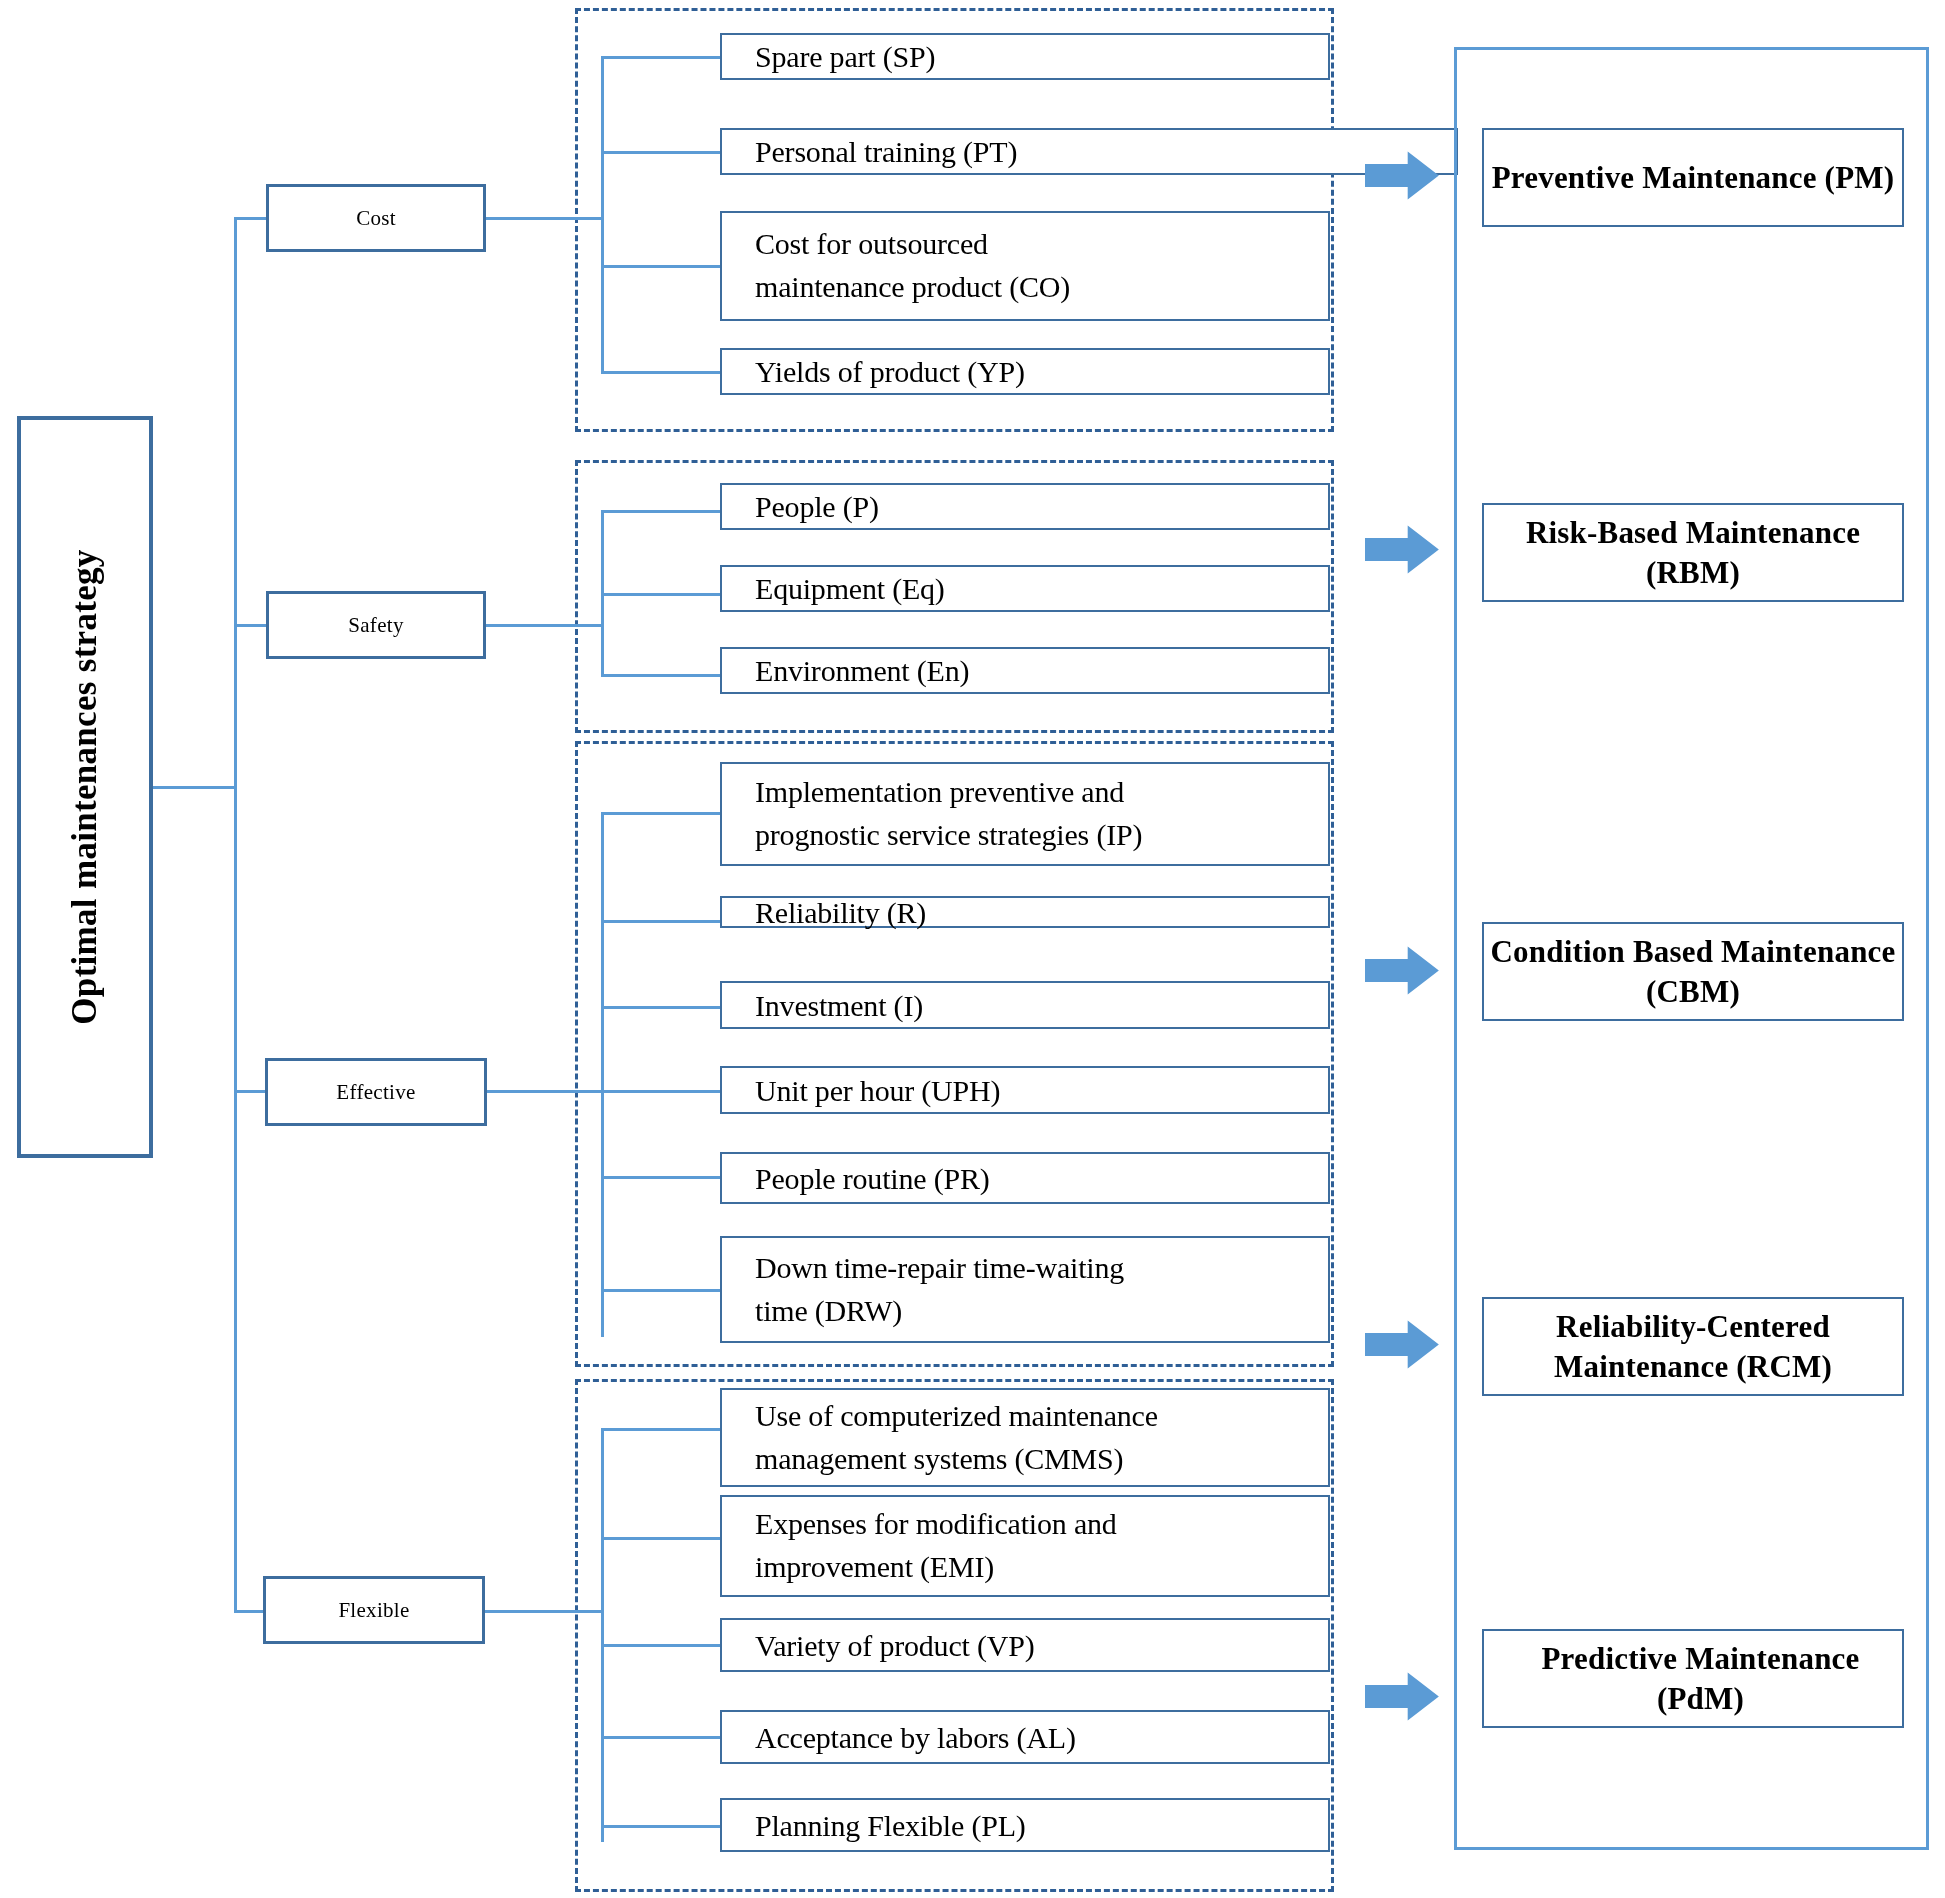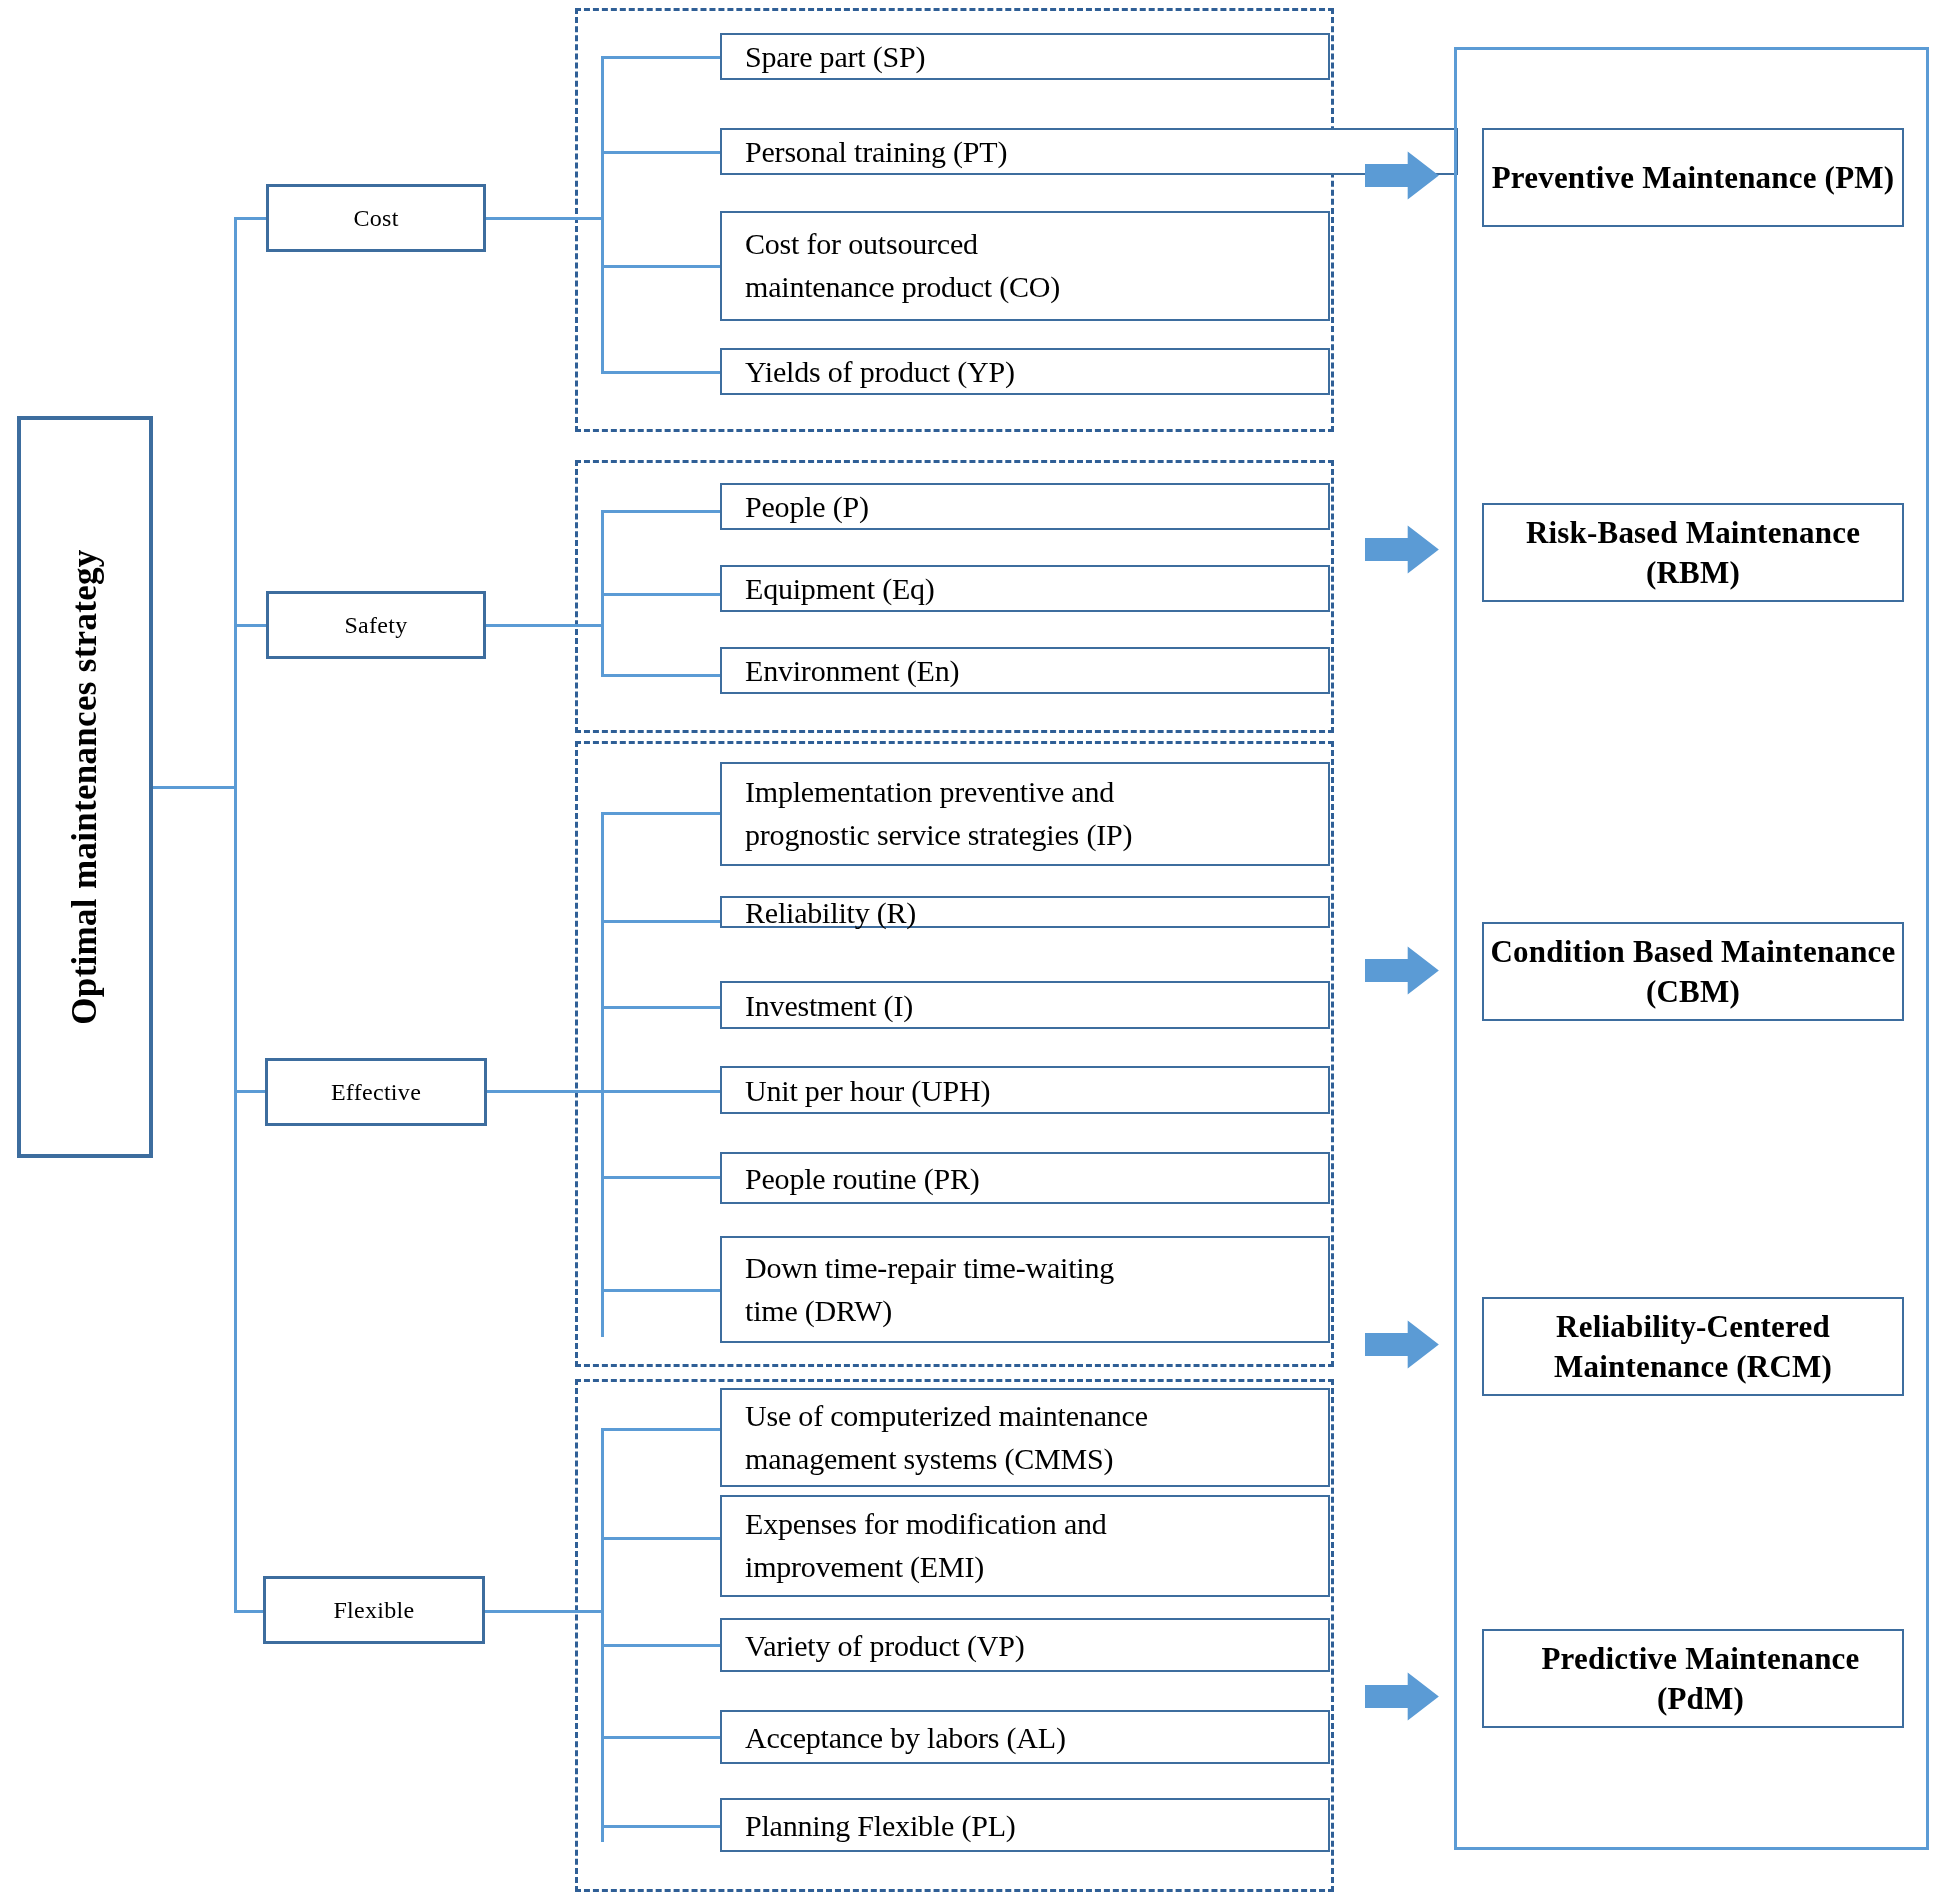--- a/index.html
+++ b/index.html
@@ -21,33 +21,33 @@
     position: absolute;
     box-sizing: border-box;
     background: #ffffff;
     border: 2.9px solid #3d6d9e;
     display: flex;
     align-items: center;
     color: #000000;
   }
   .crit-box {
     border: 2.9px solid #3d6d9e;
-    padding-left: 23px;
+    padding-left: 33px;
     padding-right: 8px;
     font-size: 30px;
     line-height: 1.30;
     letter-spacing: -0.2px;
   }
   .crit-box .txt { display: block; }
   .crit-box.two-line { line-height: 1.42; }
 
   .criterion-node {
     border: 3.5px solid #3d6d9e;
     justify-content: center;
-    font-size: 24px;
+    font-size: 21px;
     letter-spacing: 0.3px;
   }
 
   .strategy-box {
     border: 2.9px solid #3d6d9e;
     justify-content: center;
     text-align: center;
     font-weight: bold;
     font-size: 31px;
     line-height: 1.28;

